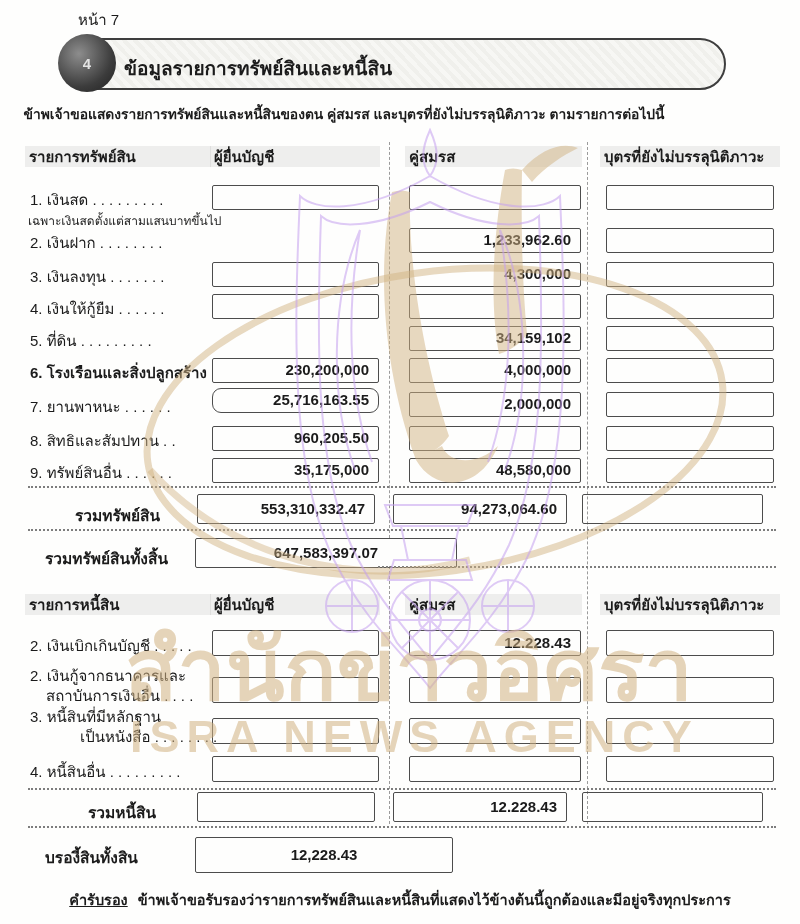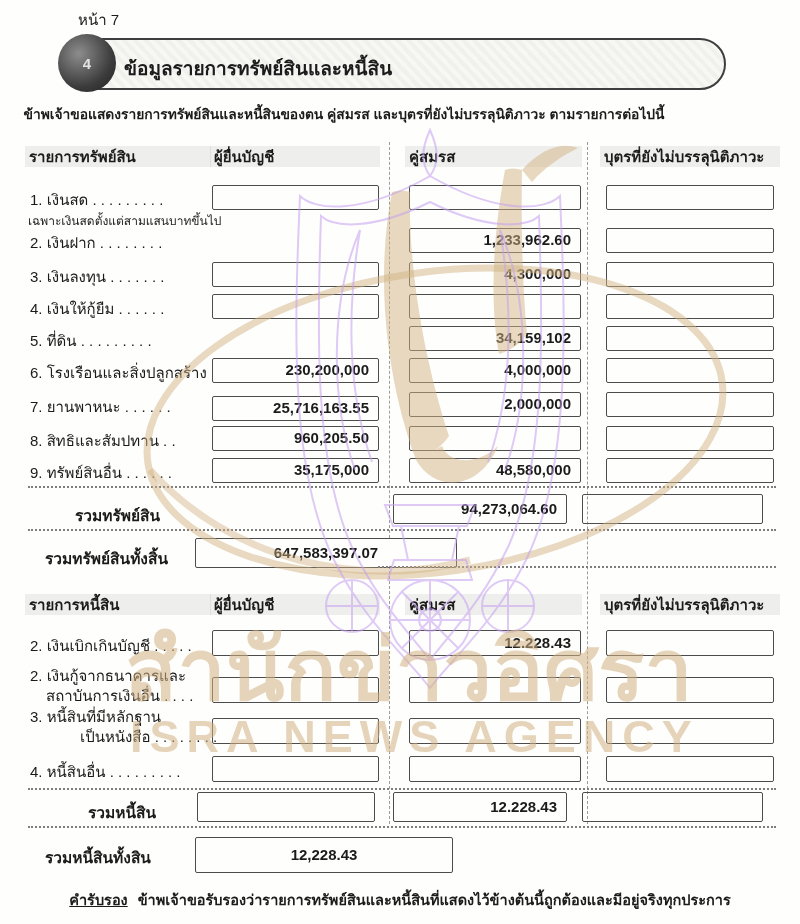--- a/index.html
+++ b/index.html
@@ -115,33 +115,33 @@
     </div>
 
   <div class="lbl" style="left:30px;top:329px;">5.  ที่ดิน  . . . . . . . . .</div>
   <div class="box bc2 h25" style="top:326px;">
       <span class="val v25">34,159,102</span>
     </div>
   <div class="box bc3 h25" style="top:326px;">
       <span class="val v25"></span>
     </div>
 
-  <div class="lbl" style="left:30px;top:361px;">6.  โรงเรือนและสิ่งปลูกสร้าง</div>
+  <div class="lbl" style="left:30px;top:361px;font-weight:bold;">6.  โรงเรือนและสิ่งปลูกสร้าง</div>
   <div class="box bc1 h25" style="top:358px;">
       <span class="val v25">230,200,000</span>
     </div>
   <div class="box bc2 h25" style="top:358px;">
       <span class="val v25">4,000,000</span>
     </div>
   <div class="box bc3 h25" style="top:358px;">
       <span class="val v25"></span>
     </div>
 
   <div class="lbl" style="left:30px;top:395px;">7.  ยานพาหนะ  . . . . . .</div>
-  <div class="box bc1 h25" style="top:396px;">
+  <div class="box bc1 h25" style="top:388px;border-radius:9px;">
       <span class="val v25">25,716,163.55</span>
     </div>
   <div class="box bc2 h25" style="top:392px;">
       <span class="val v25">2,000,000</span>
     </div>
   <div class="box bc3 h25" style="top:392px;">
       <span class="val v25"></span>
     </div>
 
   <div class="lbl" style="left:30px;top:429px;">8.  สิทธิและสัมปทาน  . .</div>
@@ -161,20 +161,23 @@
     </div>
   <div class="box bc2 h25" style="top:458px;">
       <span class="val v25">48,580,000</span>
     </div>
   <div class="box bc3 h25" style="top:458px;">
       <span class="val v25"></span>
     </div>
 
   <div class="dotline" style="left:28px;top:486px;width:748px;"></div>
   <div class="lbl bold" style="left:75px;top:503px;font-size:15.5px;">รวมทรัพย์สิน</div>
+  <div class="box h30" style="left:197px;width:178px;top:494px;">
+      <span class="val v30">553,310,332.47</span>
+    </div>
   <div class="box h30" style="left:393px;width:174px;top:494px;">
       <span class="val v30">94,273,064.60</span>
     </div>
   <div class="box h30" style="left:582px;width:181px;top:494px;">
       <span class="val v30"></span>
     </div>
   <div class="dotline" style="left:28px;top:529px;width:748px;"></div>
 
   <div class="lbl bold" style="left:45px;top:546px;font-size:15.5px;">รวมทรัพย์สินทั้งสิ้น</div>
   <div class="box h30" style="left:195px;width:262px;top:538px;">
@@ -239,21 +242,21 @@
       <span class="val v30"></span>
     </div>
   <div class="box h30" style="left:393px;width:174px;top:792px;">
       <span class="val v30">12.228.43</span>
     </div>
   <div class="box h30" style="left:582px;width:181px;top:792px;">
       <span class="val v30"></span>
     </div>
   <div class="dotline" style="left:28px;top:826px;width:748px;"></div>
 
-  <div class="lbl bold" style="left:45px;top:845px;font-size:15.5px;">รวมหนี้สินทั้งสิน</div>
+  <div class="lbl bold" style="left:45px;top:845px;font-size:15.5px;">บรองี้สินทั้งสิน</div>
   <div class="box" style="left:195px;width:258px;top:837px;height:36px;">
       <span class="val v36 center">12,228.43</span>
     </div>
 
   <div class="cert">
     <b>คำรับรอง</b><span class="bold">ข้าพเจ้าขอรับรองว่ารายการทรัพย์สินและหนี้สินที่แสดงไว้ข้างต้นนี้ถูกต้องและมีอยู่จริงทุกประการ</span>
   </div>
 
   <svg class="wm" viewBox="0 0 800 924" xmlns="http://www.w3.org/2000/svg">
 

